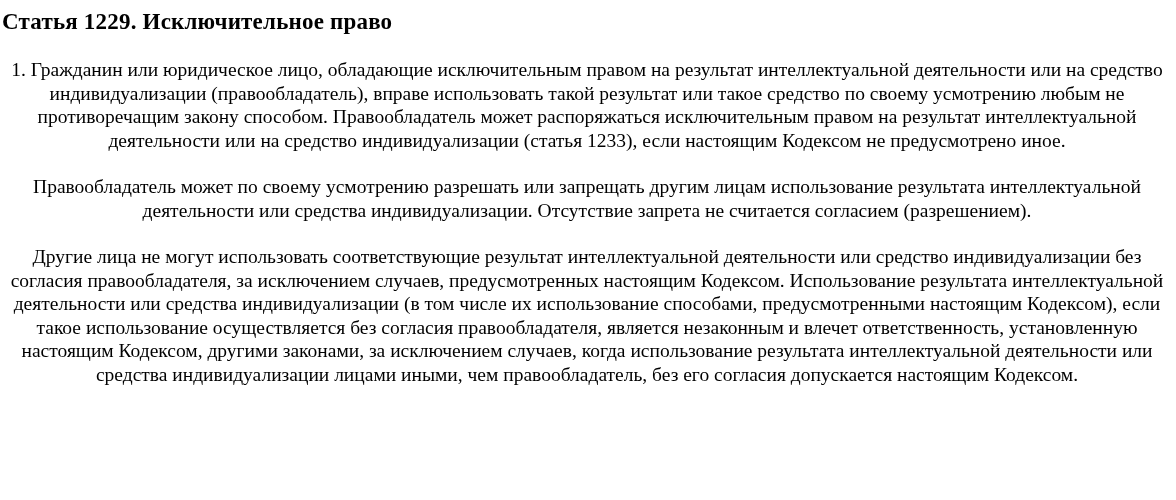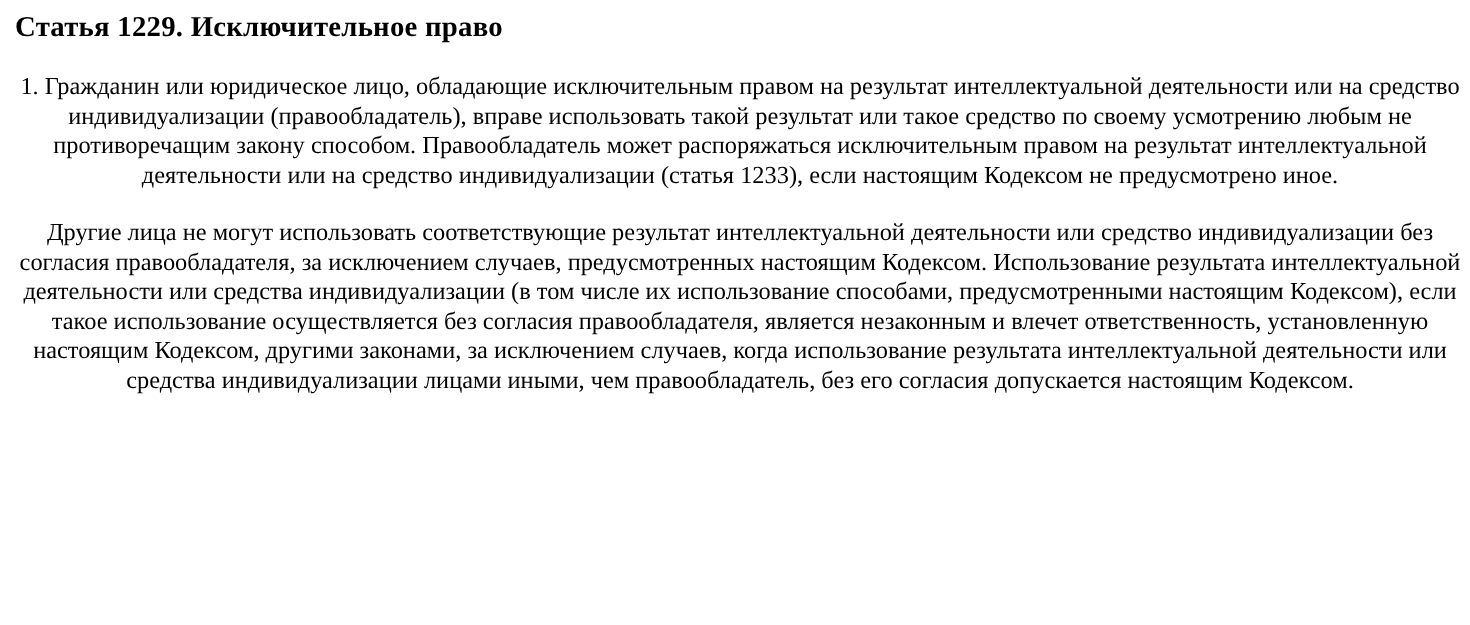--- a/index.html
+++ b/index.html
@@ -5,21 +5,21 @@
   html, body {
     margin: 0;
     padding: 0;
     background: #ffffff;
     color: #000000;
   }
   .page {
     width: 1176px;
     height: 500px;
     box-sizing: border-box;
-    padding: 9px 4px 8px 12px;
+    padding: 9px 4px 8px 2px;
     font-family: "Liberation Serif", "DejaVu Serif", serif;
     overflow: hidden;
   }
   .article-title {
     font-size: 23px;
     font-weight: bold;
     line-height: 26px;
     margin: 0;
     letter-spacing: 0.2px;
   }
@@ -29,14 +29,15 @@
     margin: 23px 0 0 0;
     text-align: center;
   }
 </style>
 </head>
 <body>
 
 <div class="page">
   <h1 class="article-title">Статья 1229. Исключительное право</h1>
   <p class="article-paragraph">1. Гражданин или юридическое лицо, обладающие исключительным правом на результат интеллектуальной деятельности или на средство индивидуализации (правообладатель), вправе использовать такой результат или такое средство по своему усмотрению любым не противоречащим закону способом. Правообладатель может распоряжаться исключительным правом на результат интеллектуальной деятельности или на средство индивидуализации (статья 1233), если настоящим Кодексом не предусмотрено иное.</p>
+  <p class="article-paragraph">Правообладатель может по своему усмотрению разрешать или запрещать другим лицам использование результата интеллектуальной деятельности или средства индивидуализации. Отсутствие запрета не считается согласием (разрешением).</p>
   <p class="article-paragraph">Другие лица не могут использовать соответствующие результат интеллектуальной деятельности или средство индивидуализации без согласия правообладателя, за исключением случаев, предусмотренных настоящим Кодексом. Использование результата интеллектуальной деятельности или средства индивидуализации (в том числе их использование способами, предусмотренными настоящим Кодексом), если такое использование осуществляется без согласия правообладателя, является незаконным и влечет ответственность, установленную настоящим Кодексом, другими законами, за исключением случаев, когда использование результата интеллектуальной деятельности или средства индивидуализации лицами иными, чем правообладатель, без его согласия допускается настоящим Кодексом.</p>
 </div>
 
 </body></html>

